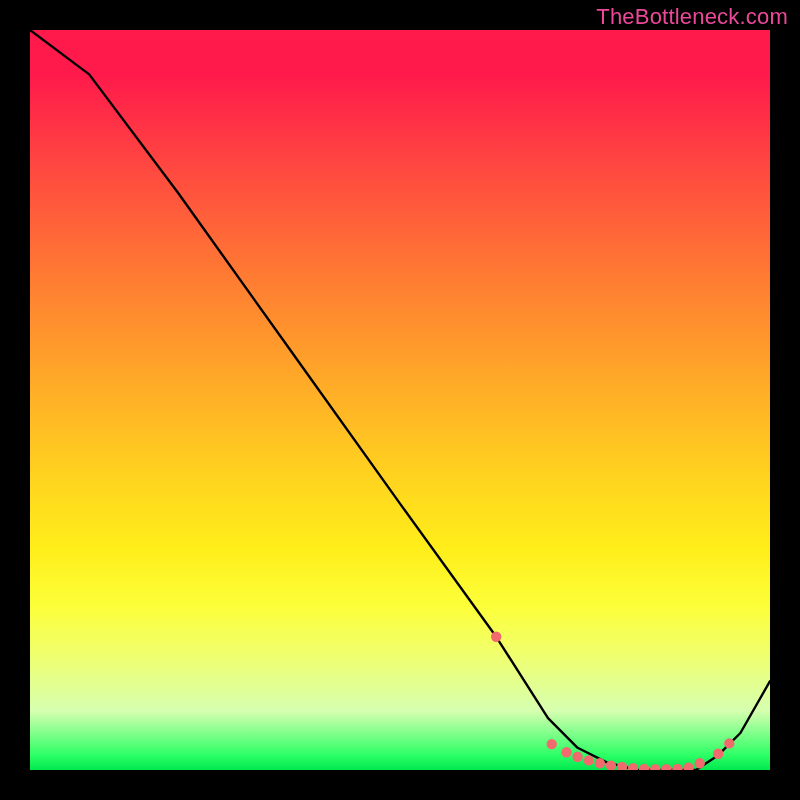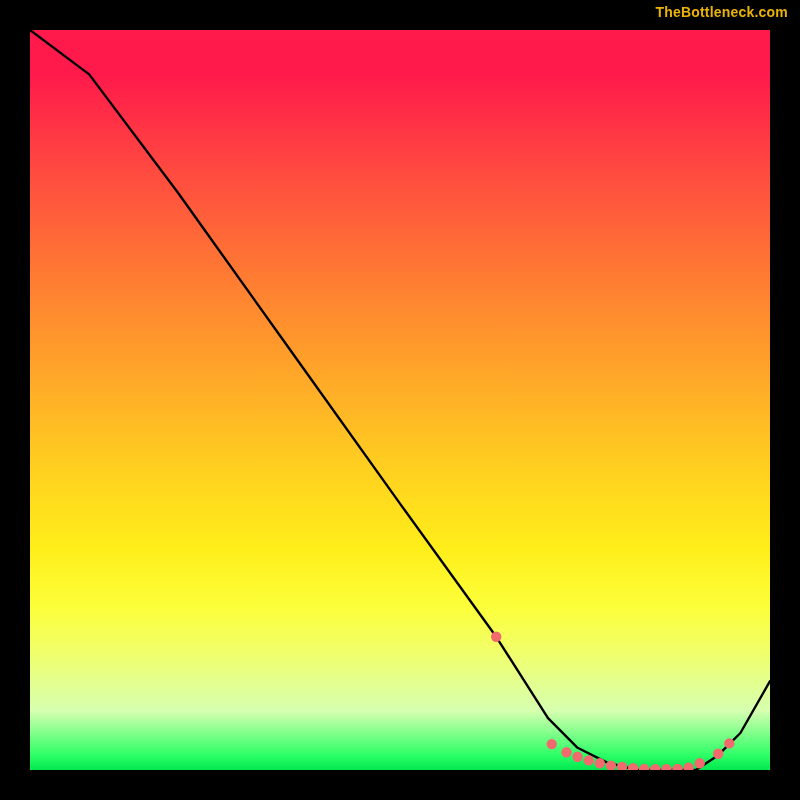--- a/index.html
+++ b/index.html
@@ -14,23 +14,23 @@
   .frame {
     position: relative;
     width: 800px;
     height: 800px;
     background: #000;
   }
   .watermark {
     position: absolute;
     top: 4px;
     right: 12px;
-    color: #eab308;
-    font-size: 14px;
-    font-weight: 700;
+    color: #ec4899;
+    font-size: 22px;
+    font-weight: 400;
     letter-spacing: 0.2px;
     z-index: 5;
   }
   .plot-area {
     position: absolute;
     left: 30px;
     top: 30px;
     width: 740px;
     height: 740px;
     overflow: hidden;

